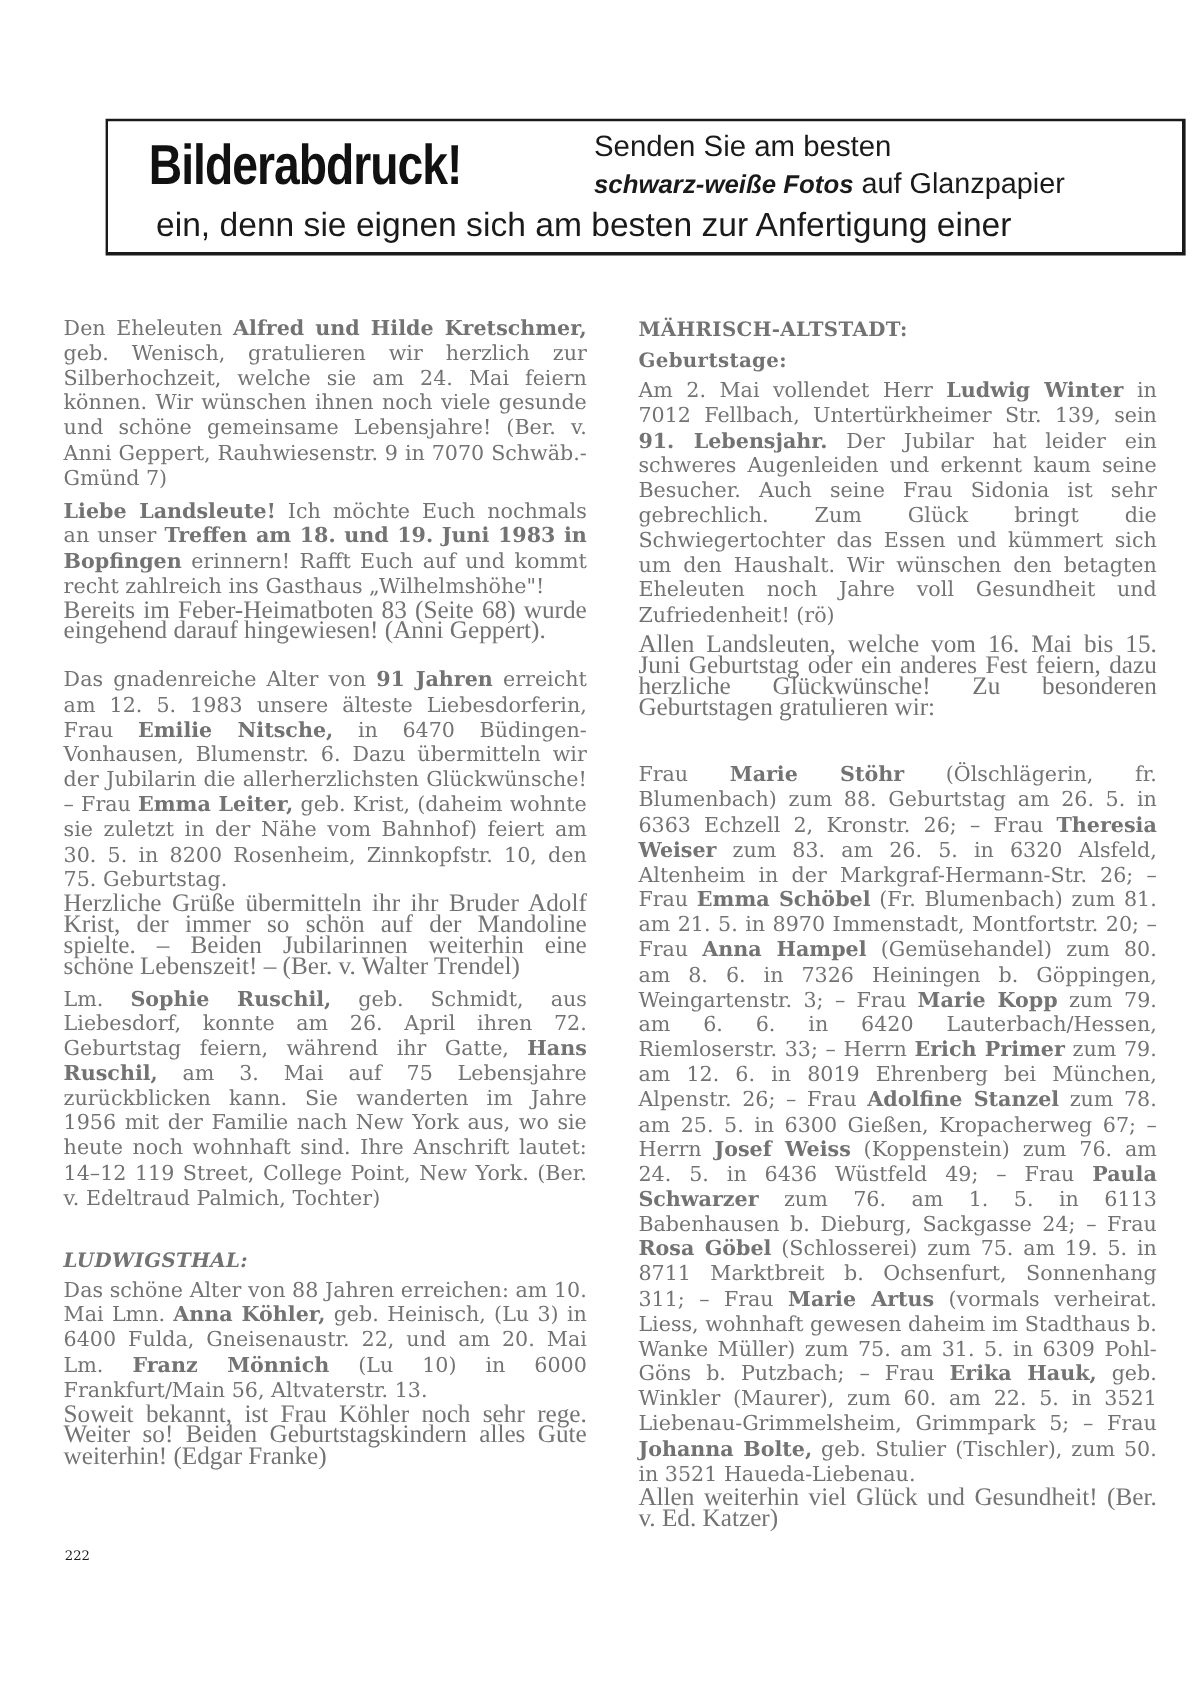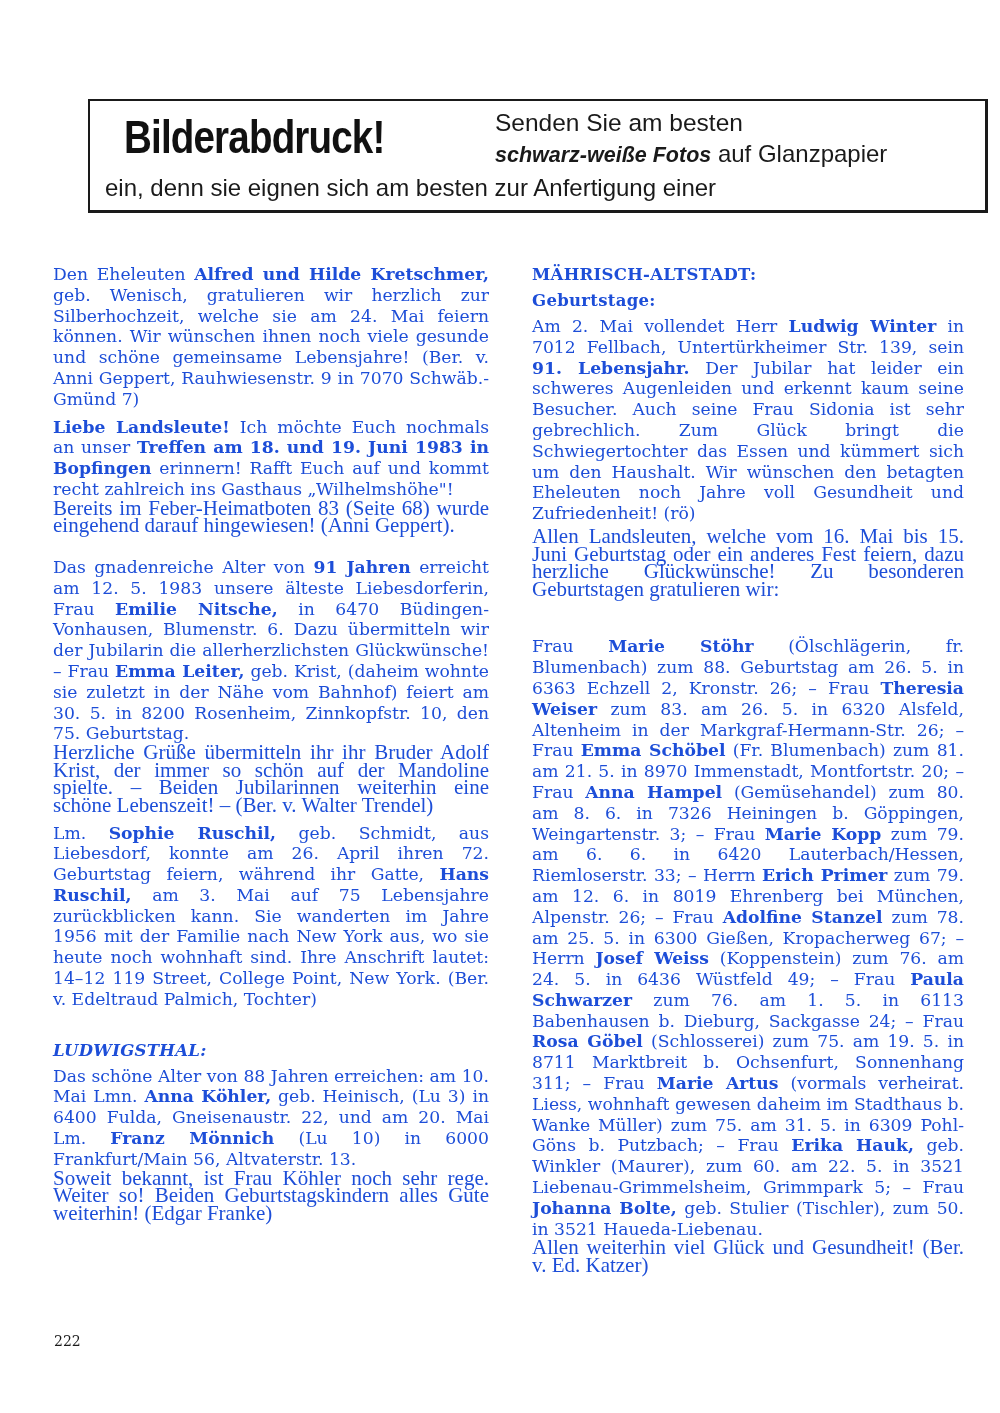--- a/index.html
+++ b/index.html
@@ -14,39 +14,39 @@
   }
   .notice-title {
     position: absolute; left: 34px; top: 8px;
     font-family: "Liberation Sans", sans-serif; font-weight: 700; font-size: 47px;
     letter-spacing: -1px; transform: scaleX(0.82); transform-origin: left top;
     line-height: 56px; color: #111;
   }
   .notice-line1 { position: absolute; left: 405px; top: 8px; font-size: 24.5px; line-height: 28px; white-space: nowrap; }
   .notice-line2 { position: absolute; left: 405px; top: 39px; font-size: 24px; line-height: 28px; white-space: nowrap; }
   .notice-line2 b { font-weight: 700; font-size: 21.5px; font-style: italic; }
-  .notice-line3 { position: absolute; left: 15px; top: 73px; font-size: 24px; line-height: 28px; white-space: nowrap; }
+  .notice-line3 { position: absolute; left: 40px; top: 73px; font-size: 28px; line-height: 28px; white-space: nowrap; }
   .notice-line4 { position: absolute; left: 28px; top: 101px; font-size: 24px; line-height: 28px; white-space: nowrap; }
 
   .col {
     position: absolute; top: 264px;
     font-family: "DejaVu Serif", "Liberation Serif", serif;
-    font-size: 17.2px; line-height: 20.8px; text-align: justify; color: #1d4ed8;
+    font-size: 17.2px; line-height: 20.8px; text-align: justify; color: #737373;
   }
   .col-left { left: 53px; width: 436px; }
   .col-right { left: 532px; width: 432px; }
 
   .p { margin: 0; hyphens: manual; }
   .small { font-family: "Liberation Serif", serif; font-size: 21px; line-height: 17.6px; }
   .heading { font-family: "DejaVu Serif", serif; font-weight: 700; font-size: 16.5px; line-height: 22px; margin: 0; letter-spacing: 0.3px; }
   b.n { font-weight: 700; }
 
   .page-number {
-    position: absolute; left: 54px; top: 1333px;
-    font-family: "DejaVu Serif", serif; font-size: 14px;
+    position: absolute; left: 54px; top: 1290px;
+    font-family: "DejaVu Serif", serif; font-size: 11px;
   }
 </style>
 </head>
 <body>
 
 <div class="notice-box">
   <div class="notice-title">Bilderabdruck!</div>
   <div class="notice-line1">Senden Sie am besten</div>
   <div class="notice-line2"><b>schwarz-weiße Fotos</b><span> auf Glanzpapier</span></div>
   <div class="notice-line3">ein, denn sie eignen sich am besten zur Anfertigung einer</div>

